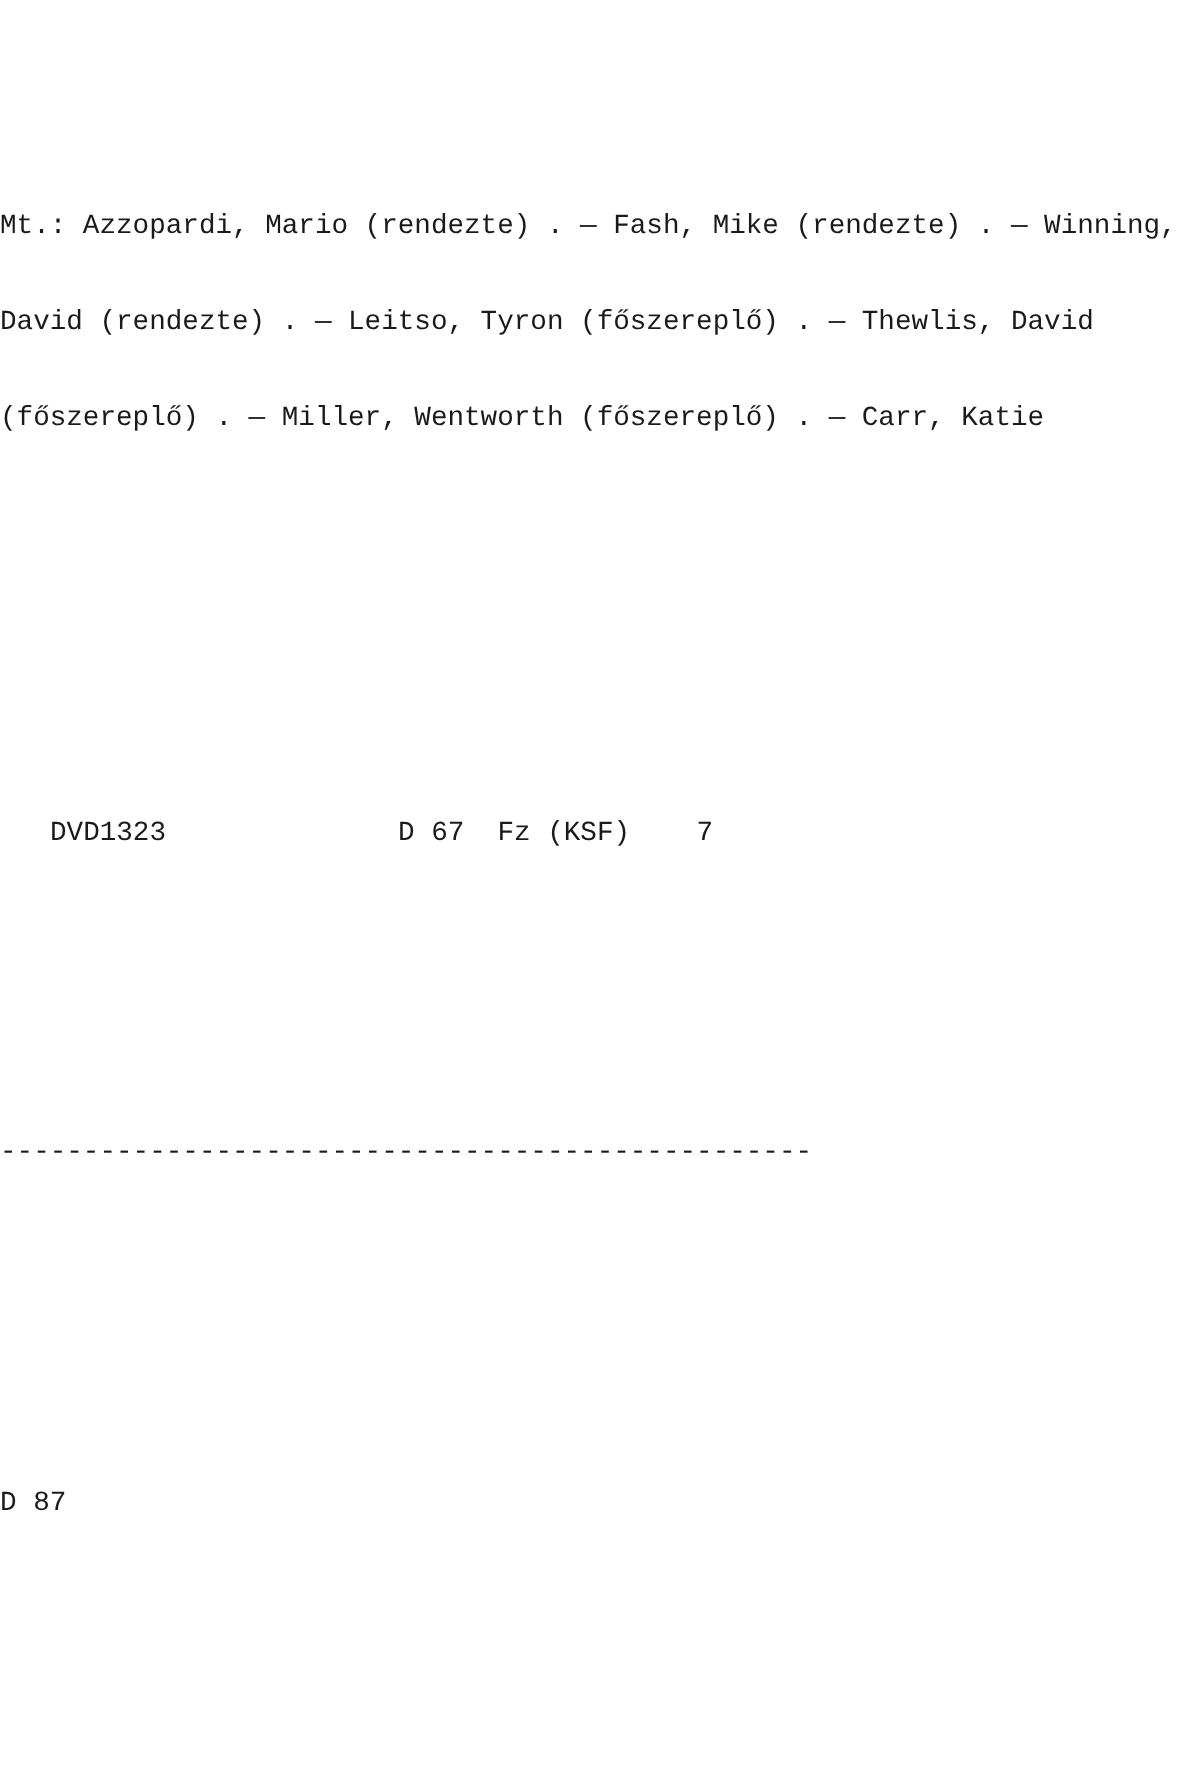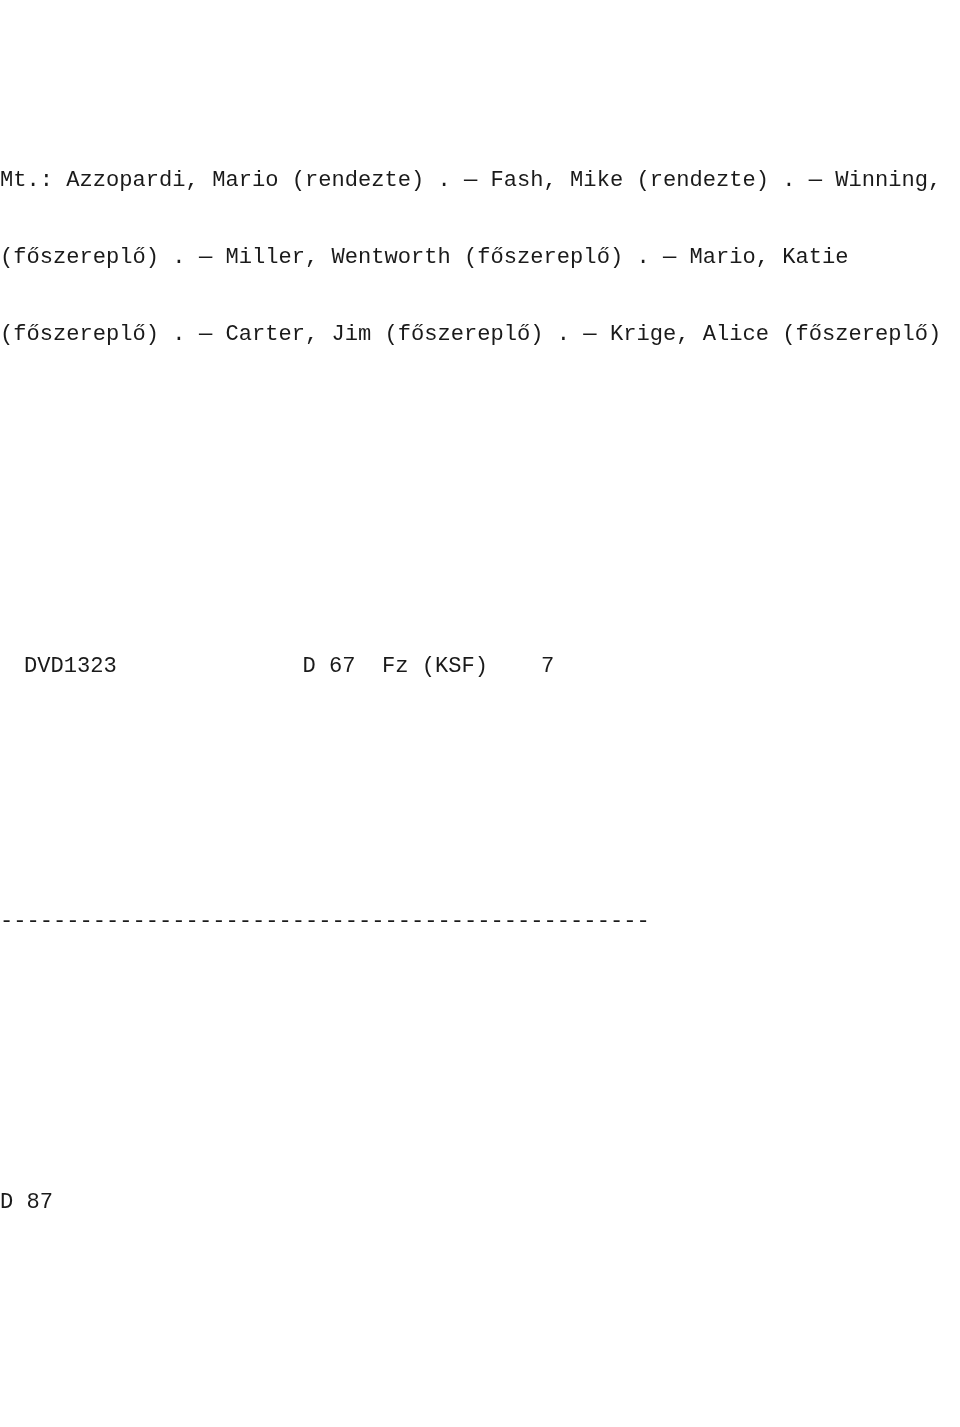--- a/index.html
+++ b/index.html
@@ -55,29 +55,29 @@
 </style>
 </head>
 <body>
 
 <div id="page">
   <div class="doc-text">
 
     
     <div class="block">
       <span class="line">Mt.: Azzopardi, Mario (rendezte) . — Fash, Mike (rendezte) . — Winning,</span>
-      <span class="line">(főszereplő) . — Miller, Wentworth (főszereplő) . — Mario, Katie</span>
-      <span class="line">(főszereplő) . — Carter, Jim (főszereplő) . — Krige, Alice (főszereplő)</span>
+      <span class="line">David (rendezte) . — Leitso, Tyron (főszereplő) . — Thewlis, David</span>
+      <span class="line">(főszereplő) . — Miller, Wentworth (főszereplő) . — Carr, Katie</span>
     </div>
 
     <span class="blank"></span>
 
     
     <div class="block">
-      <span class="line" style="padding-left:24px"><span>DVD1323</span><span>              </span><span>D 67  Fz (KSF)</span><span>    </span><span>7</span></span>
+      <span class="line" style="padding-left:40px"><span>DVD1323</span><span>              </span><span>D 67  Fz (KSF)</span><span>    </span><span>7</span></span>
     </div>
 
     <span class="blank"></span>
 
     <span class="sep">-------------------------------------------------</span>
 
     <span class="blank"></span>
 
     
     <div class="record">

